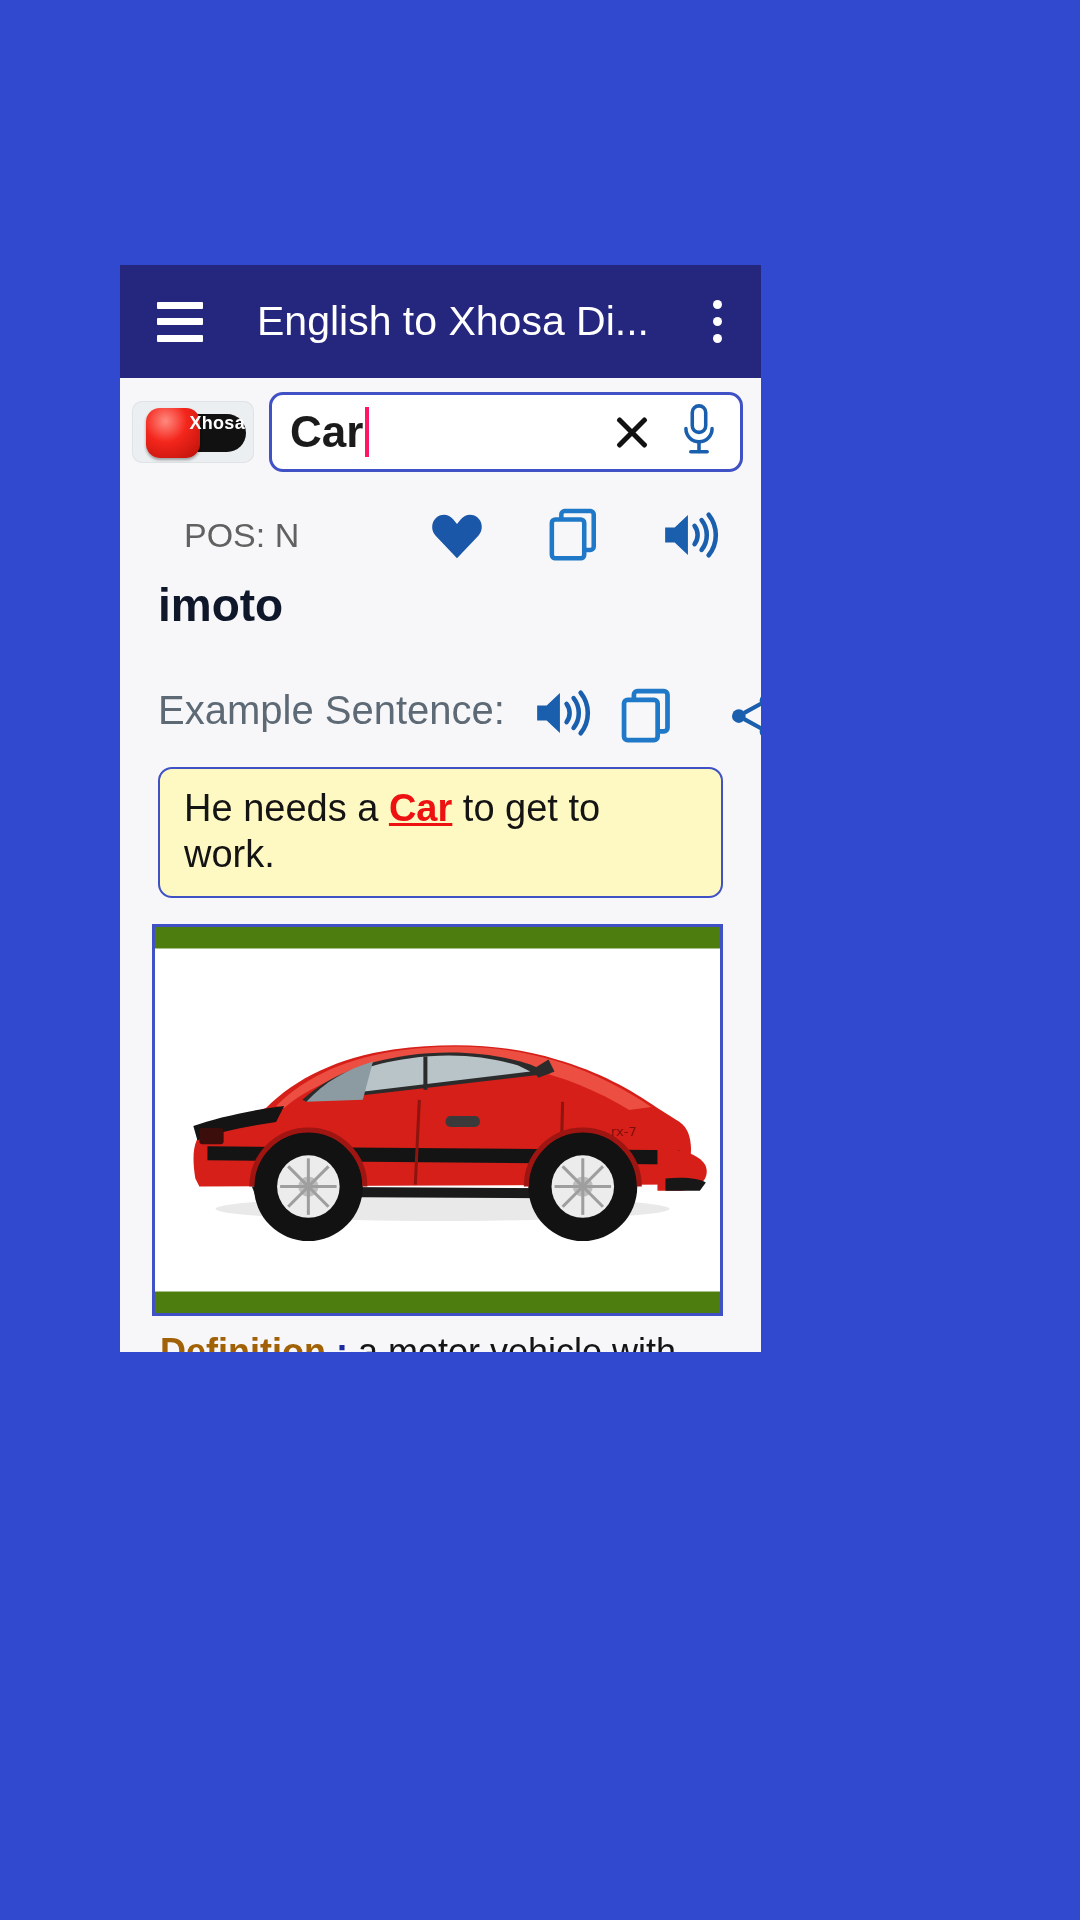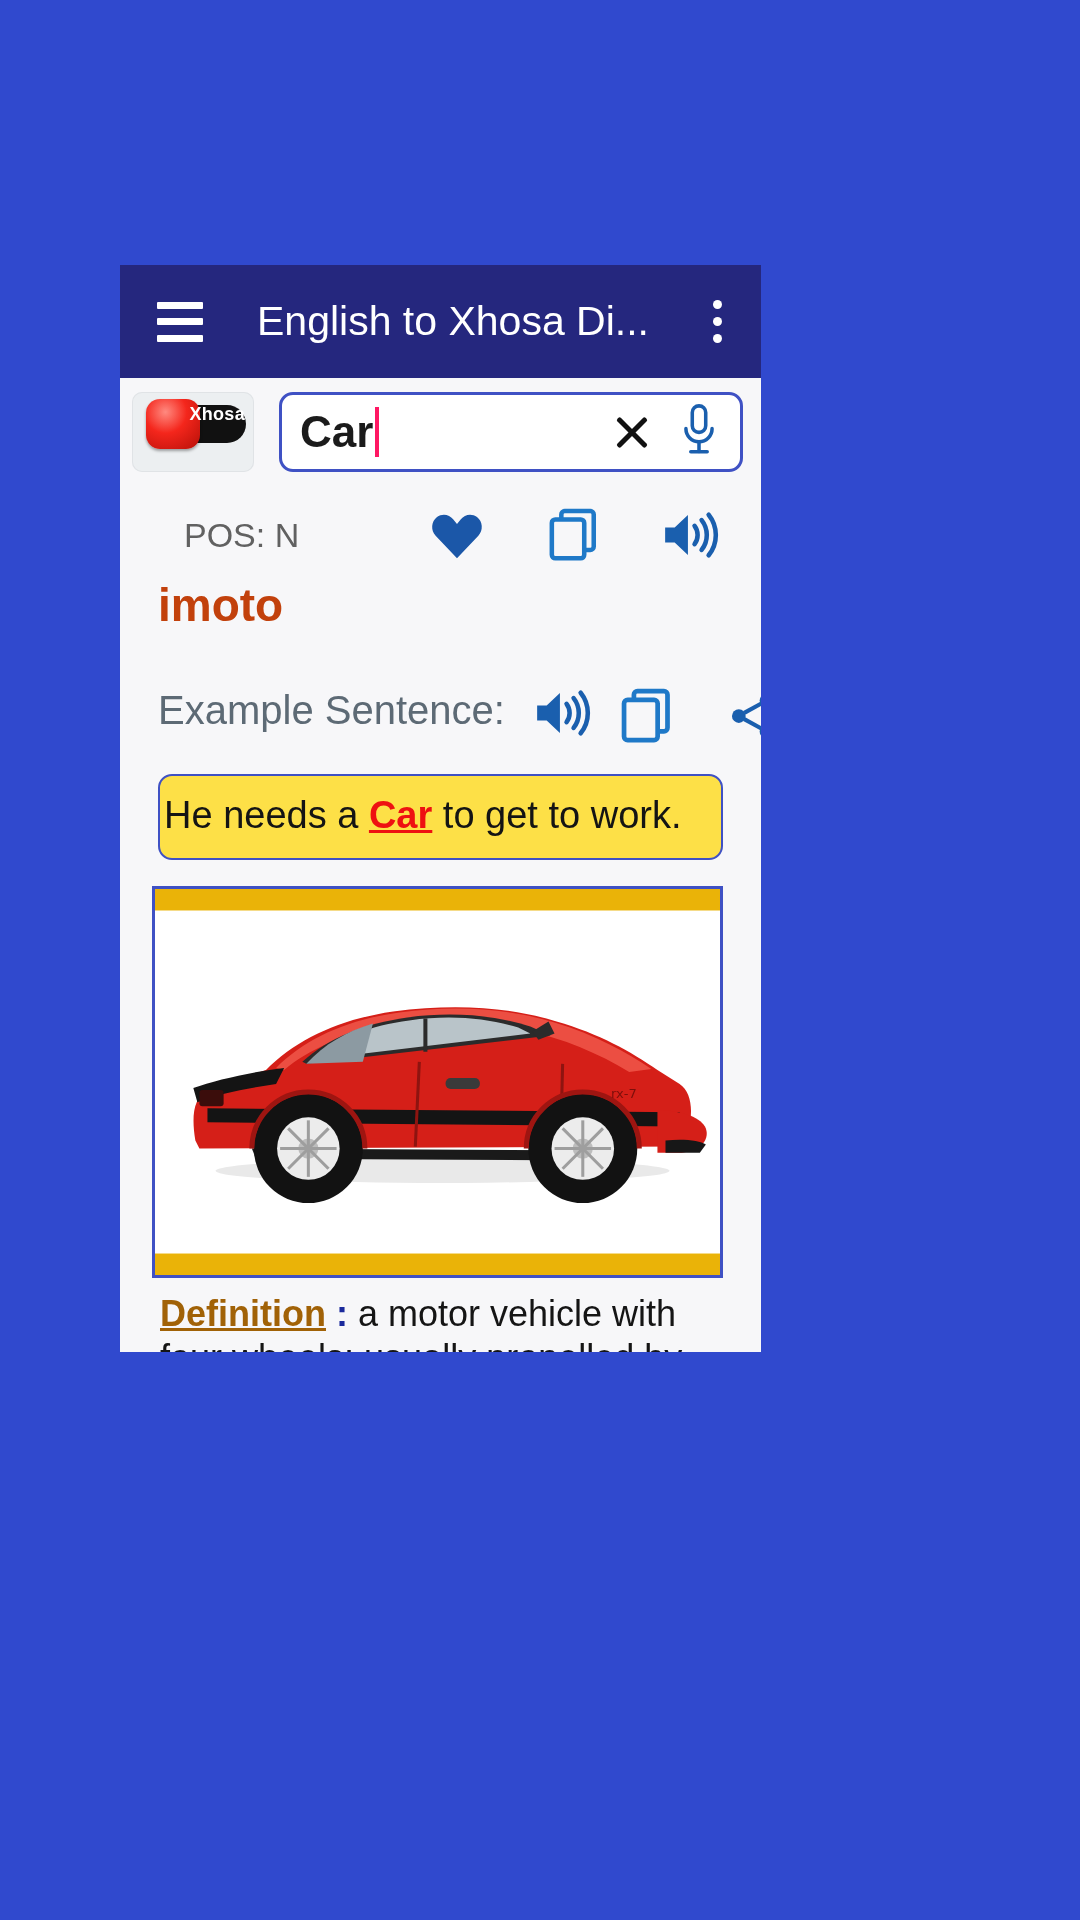--- a/index.html
+++ b/index.html
@@ -48,26 +48,26 @@
     cursor:pointer;
   }
   .overflow i{ display:block; width:9px; height:9px; border-radius:50%; background:#ffffff; }
   
   .search-row{
     display:flex; align-items:center;
     padding:14px 18px 10px 12px;
     background:#f7f7f9;
   }
   .lang-chip{
-    width:122px; height:80px;
+    width:122px; height:62px;
     background:#eceff1;
     border-radius:10px;
     position:relative;
     flex:0 0 auto;
-    margin-right:25px;
+    margin-right:15px;
     overflow:hidden;
     cursor:pointer;
     box-shadow:inset 0 0 0 1px #e0e3e6;
   }
   .lang-chip .pill{
     position:absolute; left:22px; top:13px;
     width:92px; height:38px;
     background:#111; border-radius:19px;
   }
   .lang-chip .pill-text{
@@ -121,52 +121,52 @@
     padding:26px 42px 0 40px;
     margin-left:24px;
   }
   .pos-label{
     font-size:34px; color:#616161; flex:0 0 auto;
   }
   .pos-icons{
     flex:1; display:flex; align-items:center; justify-content:flex-end; gap:62px;
   }
   .word{
-    font-size:46px; font-weight:bold; color:#c2410c;
+    font-size:46px; font-weight:bold; color:#0f172a;
     padding:16px 0 0 38px;
   }
   .spacer{ height:56px; }
   
   .ex-row{
     display:flex; align-items:flex-start;
     padding:0 42px 0 38px;
     gap:28px;
   }
   .ex-label{
     font-size:40px; color:#5d6a75;
     flex:0 0 auto;
   }
   .ex-icons{ flex:1; display:flex; align-items:center; justify-content:flex-end; gap:54px; }
   
   .sentence-box{
-    margin:30px 38px 0 38px;
+    margin:23px 38px 0 38px;
     border:2px solid #3f51c4;
     border-radius:14px;
-    background:#fde047;
-    padding:17px 20px 19px 4px;
+    background:#fef9c3;
+    padding:17px 20px 19px 24px;
     font-size:38px;
     color:#141414;
     line-height:1.2;
   }
   .hl{ color:#ee1111; font-weight:bold; text-decoration:underline; }
   
   .img-box{
     margin:26px 38px 0 32px;
     border:3px solid #3f51c4;
-    background:#eab308;
+    background:#4d7c0f;
     height:392px;
     position:relative;
     overflow:hidden;
   }
   .car-svg{ position:absolute; left:0; top:0; width:100%; height:100%; }
   
   .definition{
     padding:14px 38px 0 40px;
     font-size:36px;
     line-height:1.22;

